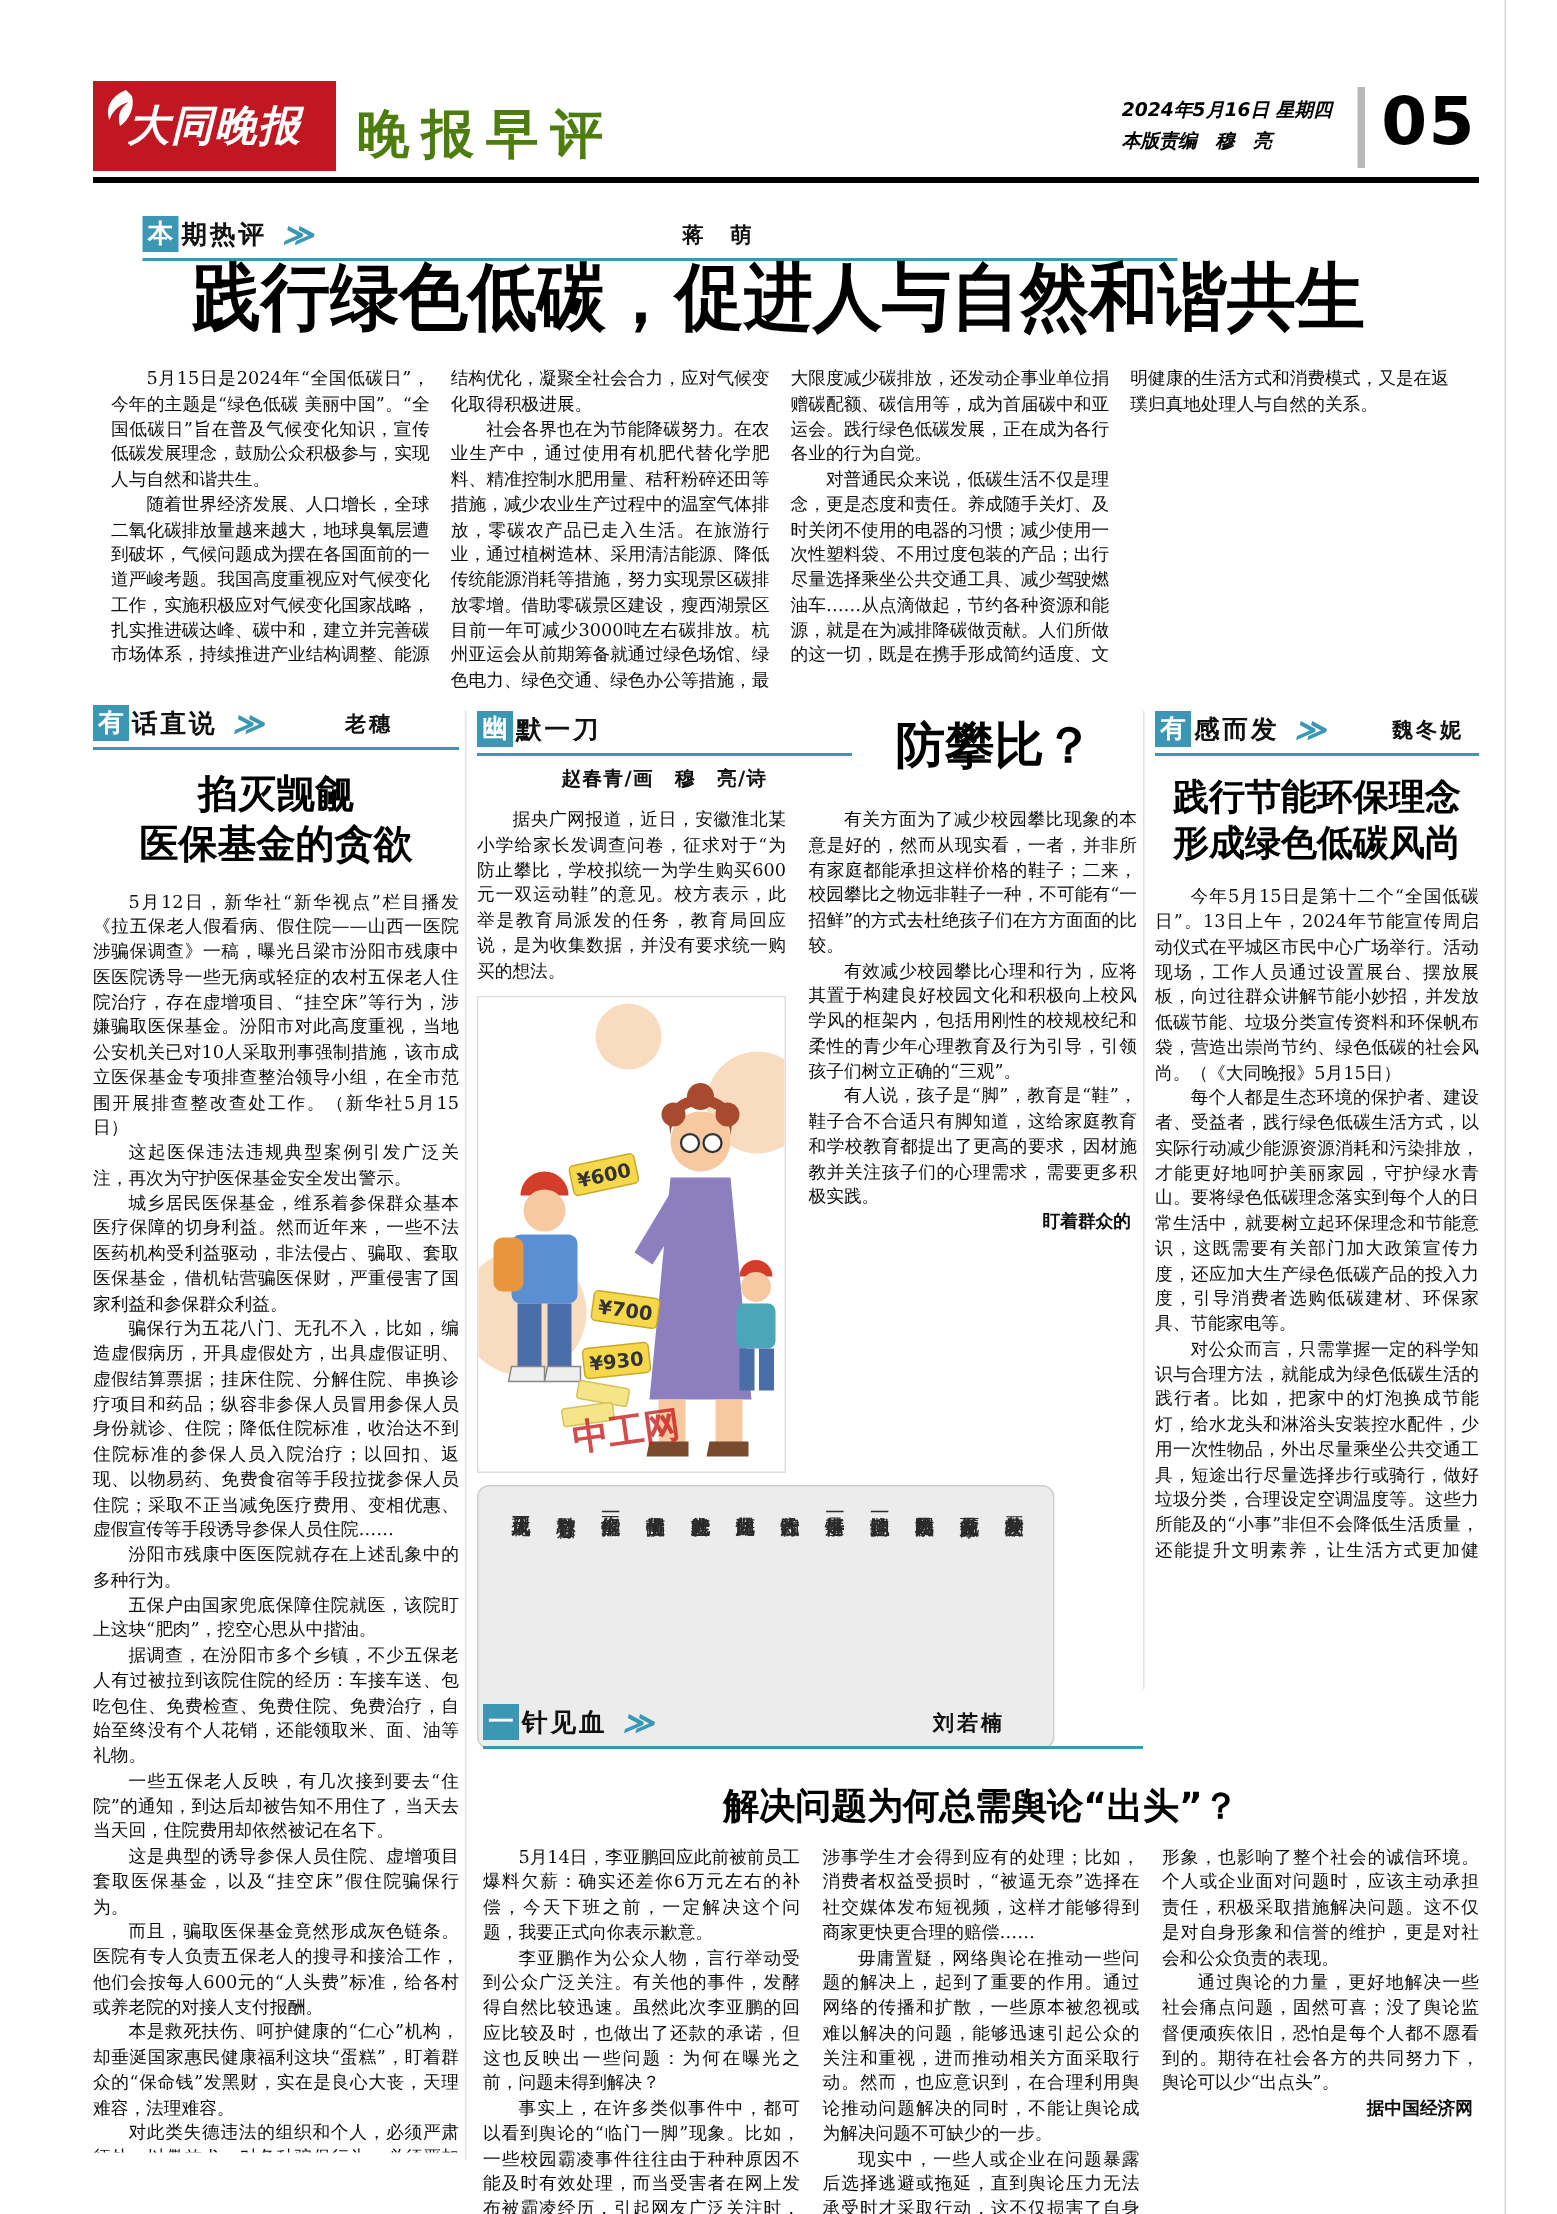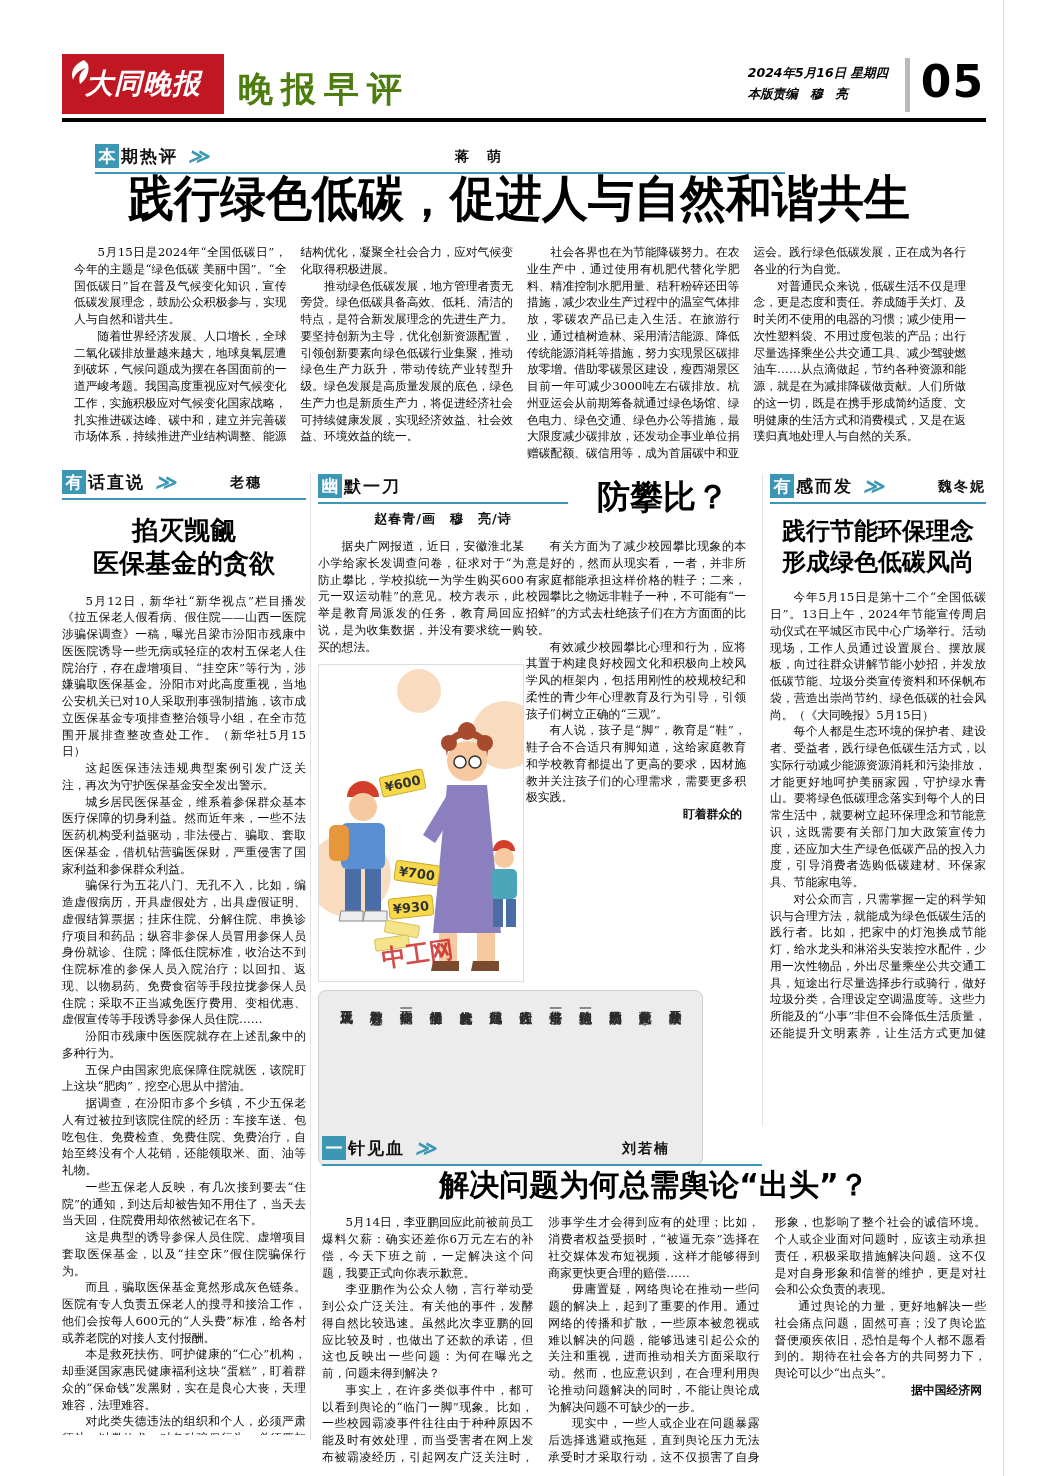--- a/index.html
+++ b/index.html
@@ -85,41 +85,41 @@
   .left-body{margin-top:12px;height:842px;}
 
   .humor{position:absolute;left:318px;top:474px;width:440px;}
   .humor-headrow{display:flex;}
   .humor-headleft{width:250px;}
   .humor-title{width:190px;font-size:33px;text-align:center;padding-top:2px;}
   .humor-byline{
     text-align:center;font-family:"DejaVu Sans","Liberation Sans",sans-serif;
     font-size:13px;font-weight:bold;margin-top:6px;letter-spacing:1px;
   }
-  .humor-cols{display:flex;gap:2px;margin-top:10px;}
+  .humor-cols{display:flex;gap:15px;margin-top:10px;}
   .humor-colL{width:206px;}
   .humor-colR{width:220px;}
   .humor-row1{height:122px;overflow:hidden;}
   .cartoon-frame{border:1px solid #ddd;background:#fff;margin-top:4px;}
   .humor-row2R{height:312px;overflow:hidden;}
   .poem-panel{
     margin-top:6px;background:#ececec;border:1px solid #cfcfcf;border-radius:8px;
     height:176px;padding:10px 12px;box-sizing:border-box;
     writing-mode:vertical-rl;font-size:13px;line-height:2.3;color:#2a2a2a;
     font-family:"DejaVu Serif","Liberation Serif",serif;overflow:hidden;
   }
   .poem-line{margin:0;}
 
   .right-art{position:absolute;left:770px;top:474px;width:216px;}
   .right-title{font-size:24px;margin-top:12px;}
   .right-body{margin-top:12px;height:452px;}
 
   .needle{position:absolute;left:322px;top:1136px;width:664px;}
   .needle-head{width:440px;}
-  .needle-title{font-size:30px;margin-top:0;}
+  .needle-title{font-size:24px;margin-top:23px;}
   .needle-body{margin-top:10px;height:252px;column-count:3;column-gap:15px;column-fill:auto;}
 </style>
 </head>
 <body>
 
 <div class="page">
   <div class="edge-band"></div>
 
   <div class="masthead-box">
     <svg class="masthead-swoosh" width="26" height="30" viewBox="0 0 26 30">
@@ -137,21 +137,20 @@
   <div class="head-rule"></div>
 
   <div class="sec-head" style="position:absolute;left:95px;top:144px;width:690px;">
     <span class="badge">本</span><span class="sec-rest">期热评</span><span class="chev">≫</span>
     <span class="byline" style="left:360px;">蒋　萌</span>
   </div>
   <div class="main-headline">践行绿色低碳，促进人与自然和谐共生</div>
   <div class="bodytext main-body">
     <p>5月15日是2024年“全国低碳日”，今年的主题是“绿色低碳 美丽中国”。“全国低碳日”旨在普及气候变化知识，宣传低碳发展理念，鼓励公众积极参与，实现人与自然和谐共生。</p>
     <p>随着世界经济发展、人口增长，全球二氧化碳排放量越来越大，地球臭氧层遭到破坏，气候问题成为摆在各国面前的一道严峻考题。我国高度重视应对气候变化工作，实施积极应对气候变化国家战略，扎实推进碳达峰、碳中和，建立并完善碳市场体系，持续推进产业结构调整、能源结构优化，凝聚全社会合力，应对气候变化取得积极进展。</p>
-    <p>推动绿色低碳发展，地方管理者责无旁贷。绿色低碳具备高效、低耗、清洁的特点，是符合新发展理念的先进生产力。要坚持创新为主导，优化创新资源配置，引领创新要素向绿色低碳行业集聚，推动绿色生产力跃升，带动传统产业转型升级。绿色发展是高质量发展的底色，绿色生产力也是新质生产力，将促进经济社会可持续健康发展，实现经济效益、社会效益、环境效益的统一。</p>
     <p>社会各界也在为节能降碳努力。在农业生产中，通过使用有机肥代替化学肥料、精准控制水肥用量、秸秆粉碎还田等措施，减少农业生产过程中的温室气体排放，零碳农产品已走入生活。在旅游行业，通过植树造林、采用清洁能源、降低传统能源消耗等措施，努力实现景区碳排放零增。借助零碳景区建设，瘦西湖景区目前一年可减少3000吨左右碳排放。杭州亚运会从前期筹备就通过绿色场馆、绿色电力、绿色交通、绿色办公等措施，最大限度减少碳排放，还发动企事业单位捐赠碳配额、碳信用等，成为首届碳中和亚运会。践行绿色低碳发展，正在成为各行各业的行为自觉。</p>
     <p>对普通民众来说，低碳生活不仅是理念，更是态度和责任。养成随手关灯、及时关闭不使用的电器的习惯；减少使用一次性塑料袋、不用过度包装的产品；出行尽量选择乘坐公共交通工具、减少驾驶燃油车……从点滴做起，节约各种资源和能源，就是在为减排降碳做贡献。人们所做的这一切，既是在携手形成简约适度、文明健康的生活方式和消费模式，又是在返璞归真地处理人与自然的关系。</p>
 
   </div>
 
   <div class="vsep" style="left:310px;top:474px;height:966px;"></div>
   <div class="vsep" style="left:762px;top:474px;height:652px;"></div>
 
   <div class="left-art">
     <div class="sec-head">
@@ -275,21 +274,21 @@
       <div class="poem-line">提倡学生尚节俭</div>
       <div class="poem-line">不能仅靠一招鲜</div>
       <div class="poem-line">教育引导启心智</div>
       <div class="poem-line">成风化人正三观</div>
     </div>
   </div>
 
   <div class="right-art">
     <div class="sec-head">
       <span class="badge">有</span><span class="sec-rest">感而发</span><span class="chev">≫</span>
-      <span class="byline" style="left:168px;">魏冬妮</span>
+      <span class="byline" style="left:158px;">魏冬妮</span>
     </div>
     <div class="art-title right-title">
       <div>践行节能环保理念</div>
       <div>形成绿色低碳风尚</div>
     </div>
     <div class="bodytext right-body">
       <p>今年5月15日是第十二个“全国低碳日”。13日上午，2024年节能宣传周启动仪式在平城区市民中心广场举行。活动现场，工作人员通过设置展台、摆放展板，向过往群众讲解节能小妙招，并发放低碳节能、垃圾分类宣传资料和环保帆布袋，营造出崇尚节约、绿色低碳的社会风尚。（《大同晚报》5月15日）</p>
       <p>每个人都是生态环境的保护者、建设者、受益者，践行绿色低碳生活方式，以实际行动减少能源资源消耗和污染排放，才能更好地呵护美丽家园，守护绿水青山。要将绿色低碳理念落实到每个人的日常生活中，就要树立起环保理念和节能意识，这既需要有关部门加大政策宣传力度，还应加大生产绿色低碳产品的投入力度，引导消费者选购低碳建材、环保家具、节能家电等。</p>
       <p>对公众而言，只需掌握一定的科学知识与合理方法，就能成为绿色低碳生活的践行者。比如，把家中的灯泡换成节能灯，给水龙头和淋浴头安装控水配件，少用一次性物品，外出尽量乘坐公共交通工具，短途出行尽量选择步行或骑行，做好垃圾分类，合理设定空调温度等。这些力所能及的“小事”非但不会降低生活质量，还能提升文明素养，让生活方式更加健康。</p>
 

